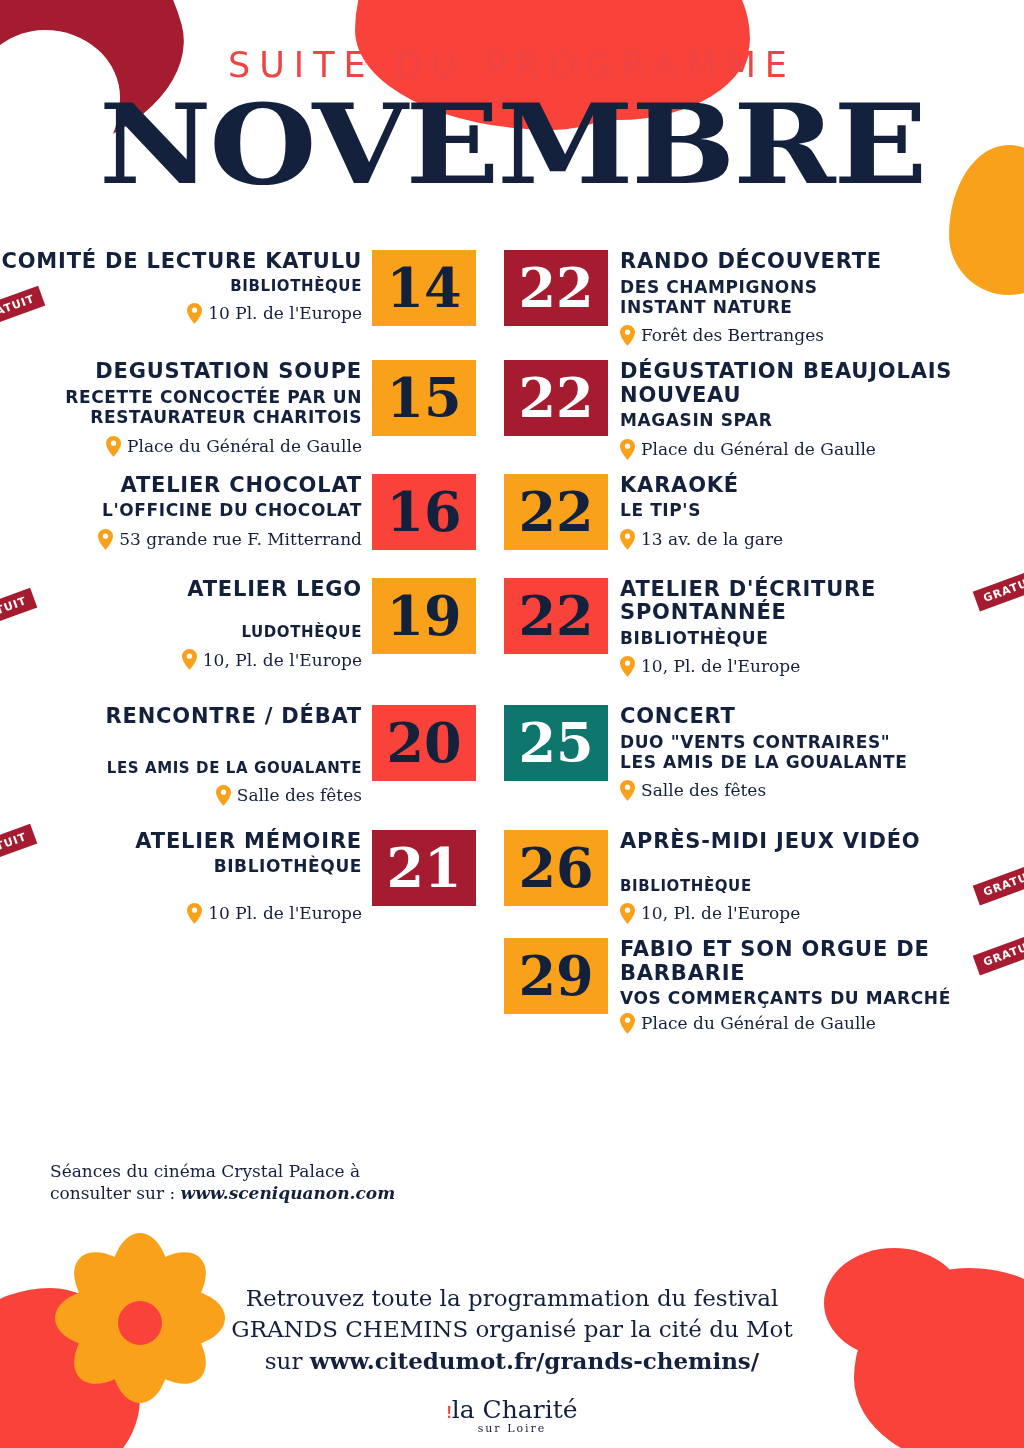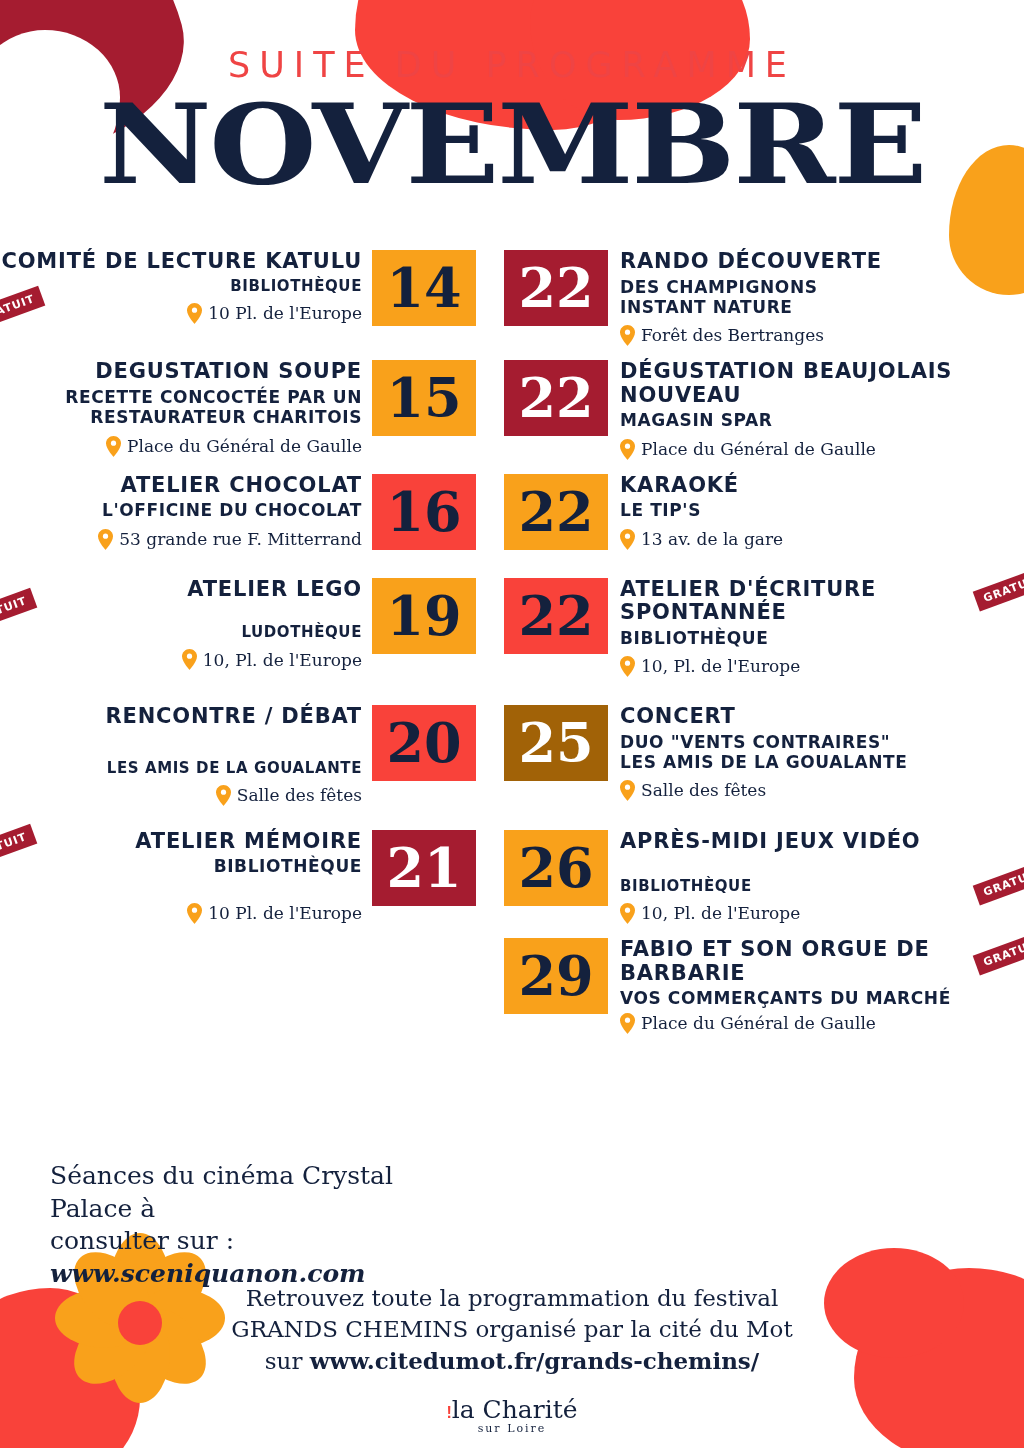--- a/index.html
+++ b/index.html
@@ -102,21 +102,21 @@
     background:#a51c30;color:#ffffff;
     font-family:"DejaVu Sans", sans-serif;
     font-weight:bold;font-size:11px;letter-spacing:1px;
     padding:4px 8px;
     transform:rotate(-20deg);
     white-space:nowrap;
   }
   
   .cinema{
     position:absolute;left:50px;top:1160px;width:430px;
-    font-family:"DejaVu Serif", serif;font-size:25px;line-height:1.3;color:#14213d;
+    font-family:"DejaVu Serif", serif;font-size:17px;line-height:1.3;color:#14213d;
   }
   .cinema .url{font-weight:bold;font-style:italic;text-align:right;}
   .footer{
     position:absolute;left:0;top:1283px;width:1024px;text-align:center;
     font-family:"DejaVu Serif", serif;font-size:23px;line-height:1.35;color:#14213d;
   }
   .footer .url{font-weight:bold;}
   .logo{position:absolute;left:0;top:1395px;width:1024px;text-align:center;}
   .logo-text{
     font-family:"DejaVu Serif", serif;font-size:25px;color:#14213d;display:inline-block;position:relative;
@@ -317,21 +317,21 @@
               <circle cx="7.5" cy="7.2" r="2.6" fill="#ffffff"></circle>
             </svg>
           </span>
         <span>Salle des fêtes</span>
       </div>
     </div>
     <div class="datebox" style="background:#f9423a">
         <span>20</span>
       </div>
     <div class="gap"></div>
-    <div class="datebox" style="background:#a16207">
+    <div class="datebox" style="background:#0f766e">
         <span style="color:#ffffff">25</span>
       </div>
     <div class="col-right" style="">
       <div class="title">CONCERT</div>
       <div class="sub" style="white-space:pre-line">DUO "VENTS CONTRAIRES"
 LES AMIS DE LA GOUALANTE</div>
       <div class="place">
         <span class="pin">
             <svg width="15" height="21" viewBox="0 0 15 21">
               <path d="M7.5 0C3.4 0 0 3.3 0 7.3c0 5.4 7.5 13.7 7.5 13.7S15 12.7 15 7.3C15 3.3 11.6 0 7.5 0z" fill="#f9a11b"></path>

